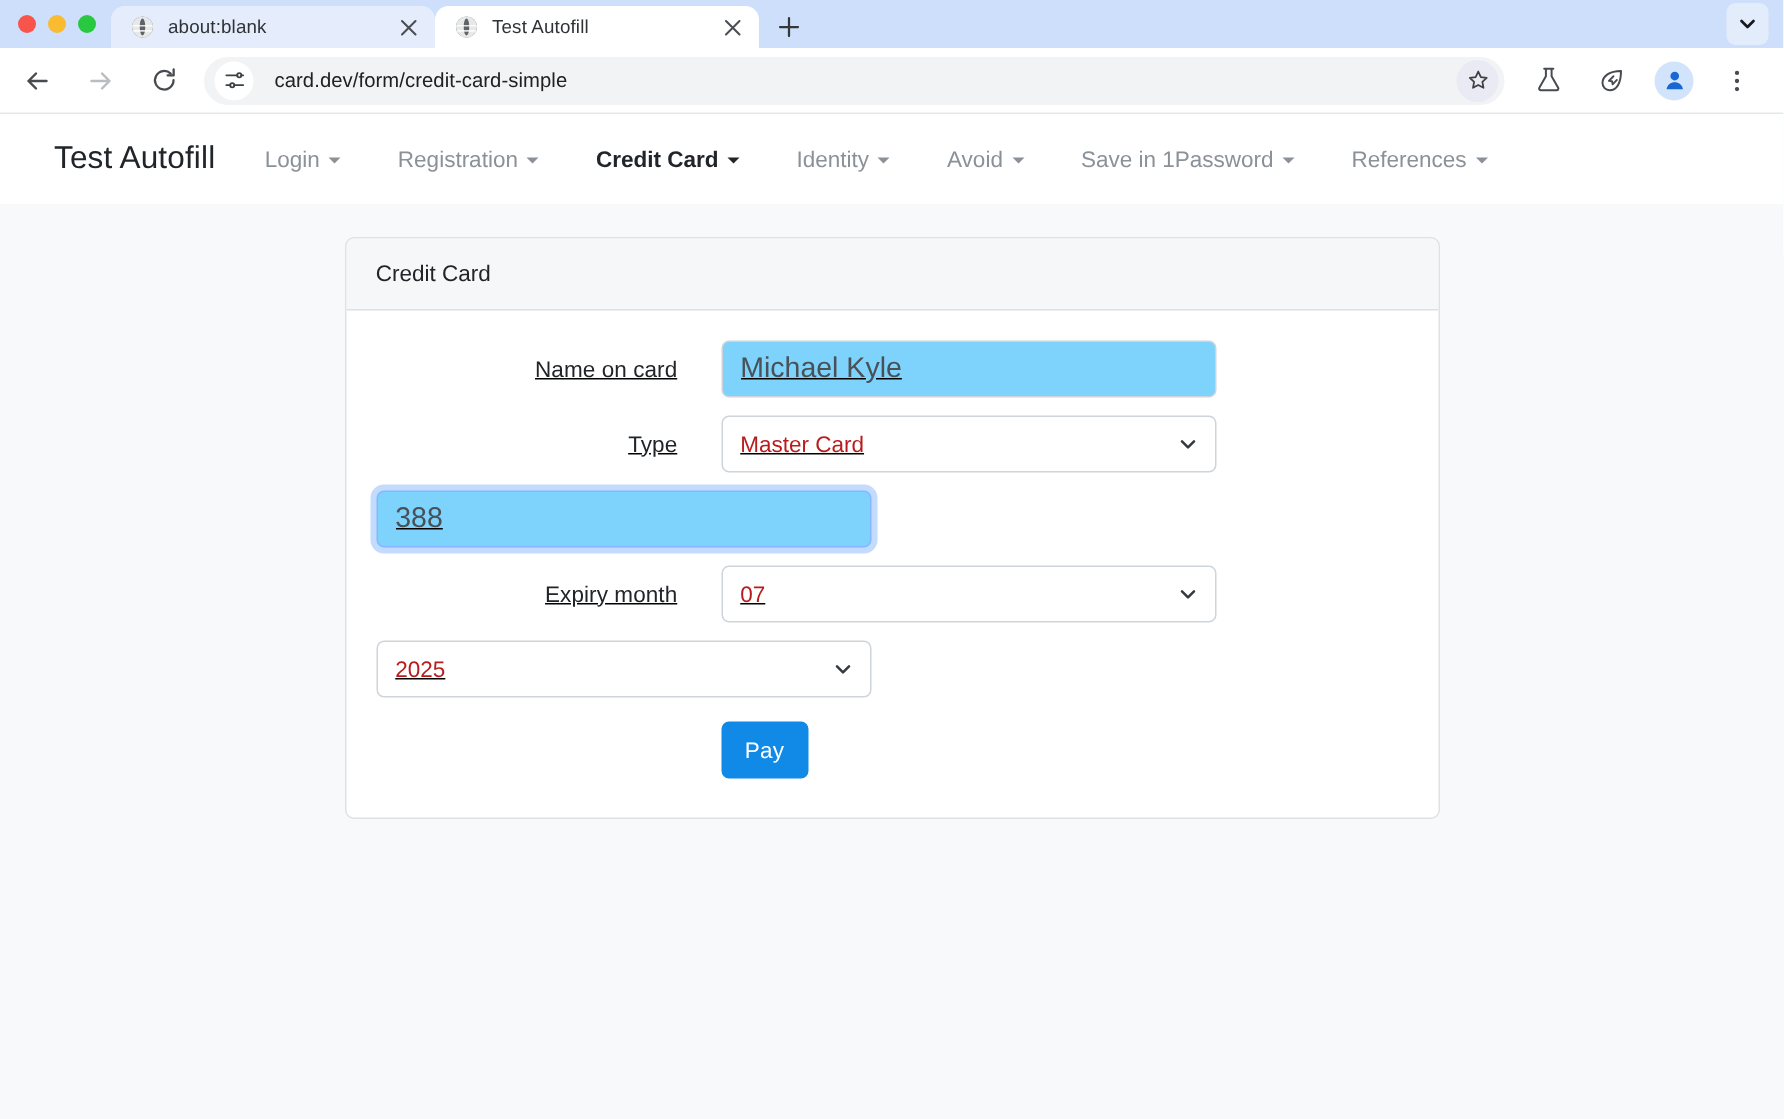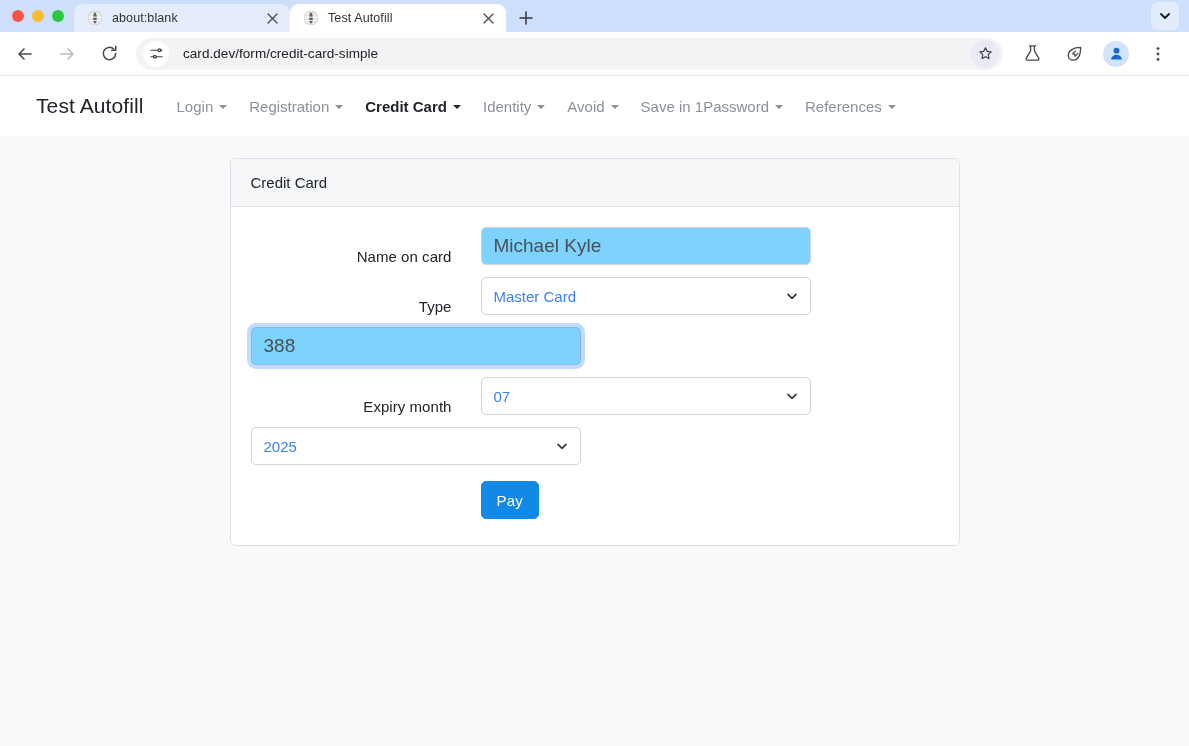--- a/index.html
+++ b/index.html
@@ -143,21 +143,21 @@
     display: flex; align-items: center;
     padding: 0 36px;
   }
   .brand {
     font-size: 21px;
     color: #212529;
     margin-right: 22px;
     white-space: nowrap;
     letter-spacing: .1px;
   }
-  .nav-items { display: flex; align-items: center; gap: 0; }
+  .nav-items { display: flex; align-items: center; gap: 16px; }
   .nav-item {
     display: flex; align-items: center; gap: 6px;
     font-size: 15px;
     color: #8b9198;
     padding: 0 11px;
     white-space: nowrap;
   }
   .nav-item.active { color: #212529; font-weight: bold; }
   .caret {
     width: 0; height: 0;
@@ -187,22 +187,23 @@
     background: #f6f7f8;
     border-bottom: 1px solid #dfe1e4;
     padding: 15px 20px;
     font-size: 15px;
     color: #212529;
   }
   .card-body { padding: 20px 20px 26px 20px; }
 
   .form-row {
     display: flex;
-    align-items: flex-end;
+    align-items: center;
     margin-bottom: 12px;
+    text-decoration: underline;
   }
   .form-label {
     width: 230px;
     flex: 0 0 230px;
     text-align: right;
     padding-right: 29px;
     font-size: 15px;
     color: #212529;
     letter-spacing: .05px;
   }
@@ -227,21 +228,21 @@
     box-shadow: 0 0 0 4px rgba(13,110,253,.25);
   }
 
   .form-select {
     width: 330px;
     height: 38px;
     border: 1px solid #ced4da;
     border-radius: 5px;
     background: #ffffff;
     font-size: 15px;
-    color: #3b82f6;
+    color: #b91c1c;
     padding: 0 34px 0 12px;
     font-family: "Liberation Sans", sans-serif;
     outline: none;
     display: flex;
     align-items: center;
     position: relative;
   }
   .select-caret {
     position: absolute;
     right: 12px; top: 50%;

